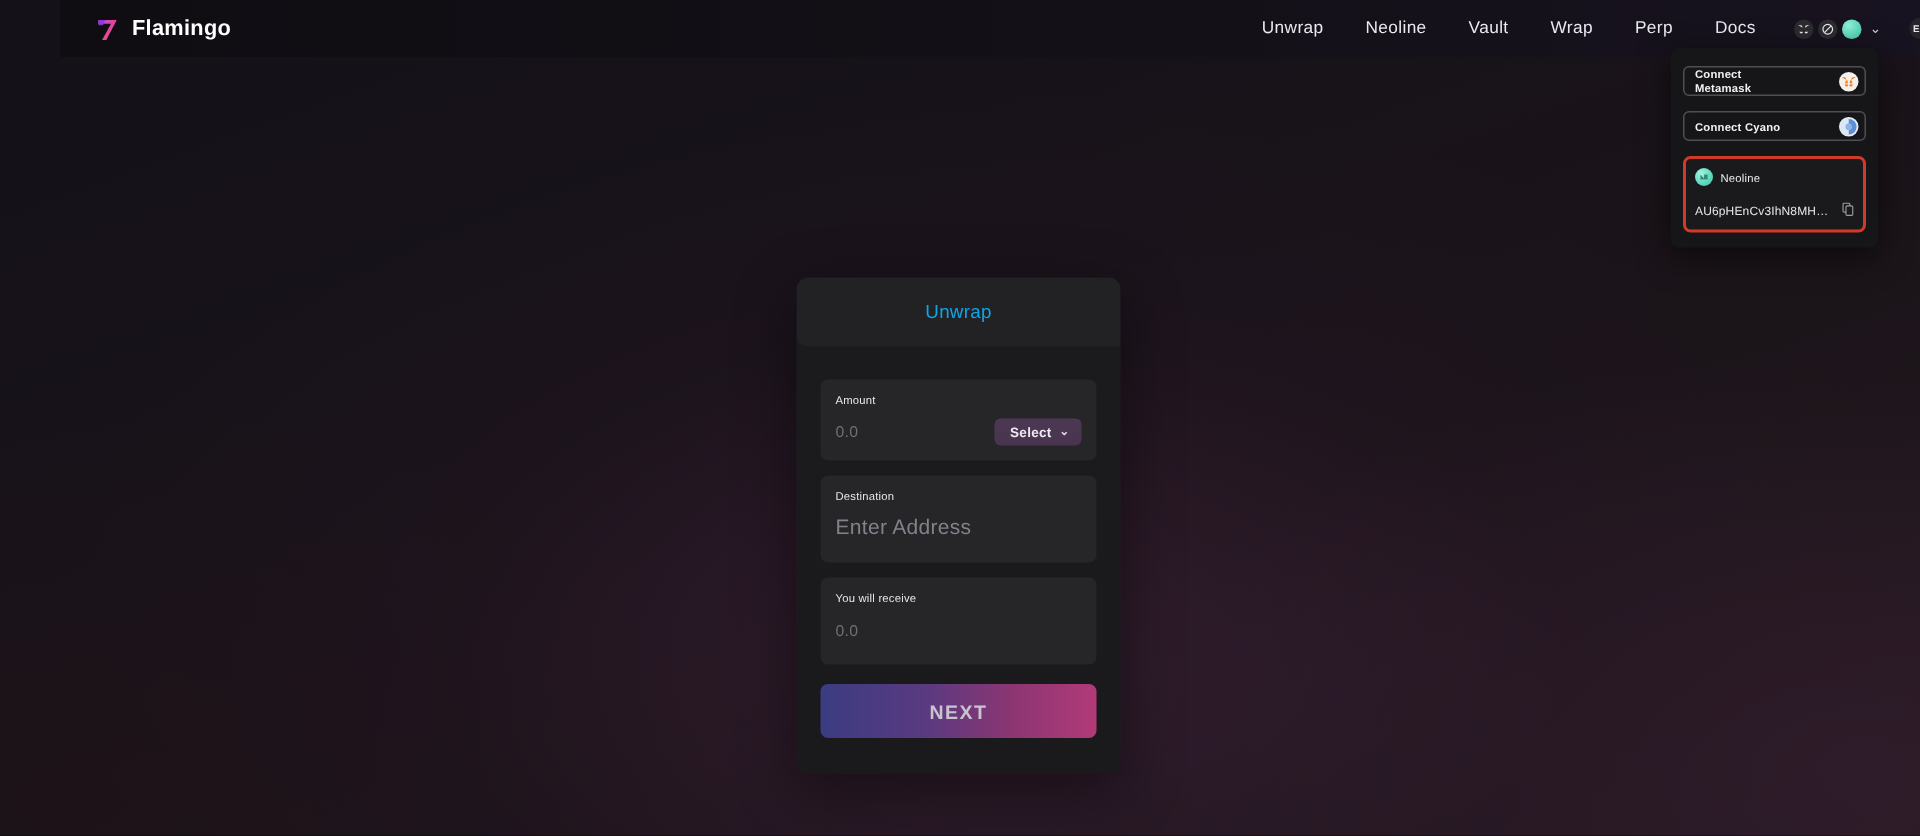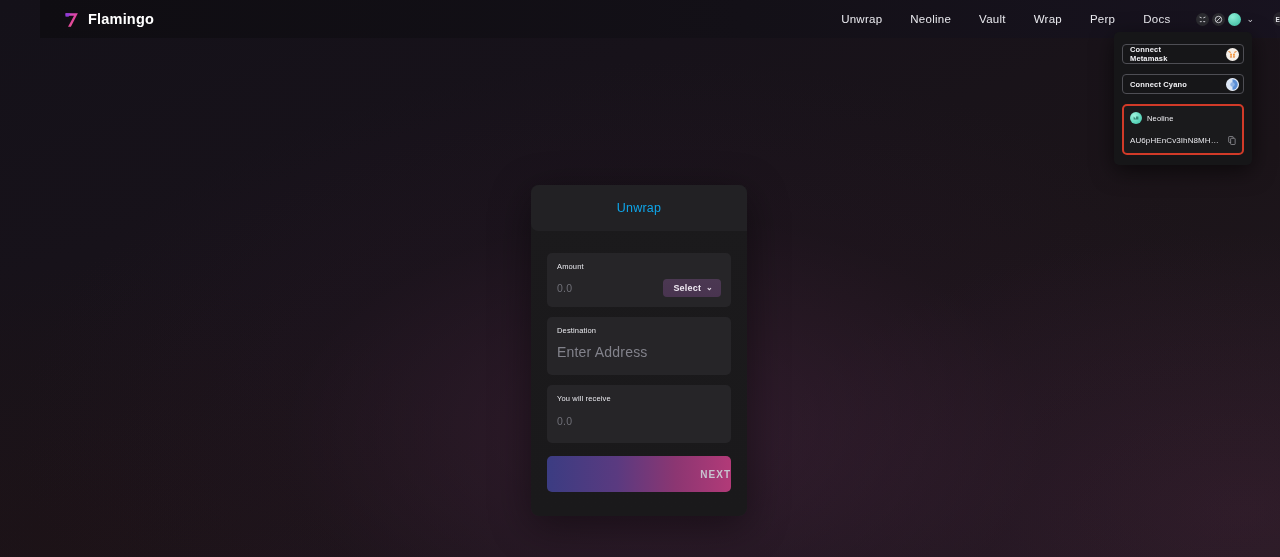--- a/index.html
+++ b/index.html
@@ -267,26 +267,25 @@
 
   .next-btn {
     display: block;
     width: 100%;
     height: 36px;
     margin-top: 13px;
     border: none;
     border-radius: 5px;
     background: linear-gradient(90deg, #3b3c82 0%, #5a3a80 38%, #8c3672 70%, #b23a78 100%);
     color: #c8c3cf;
-    font-size: 10px;
+    font-size: 13px;
     font-weight: 700;
     letter-spacing: 1px;
     cursor: pointer;
     font-family: "Liberation Sans", sans-serif;
-    text-align: right;
   }
 </style>
 </head>
 <body>
 
 <div id="app">
 
   <div class="header">
 
     <div class="brand">

